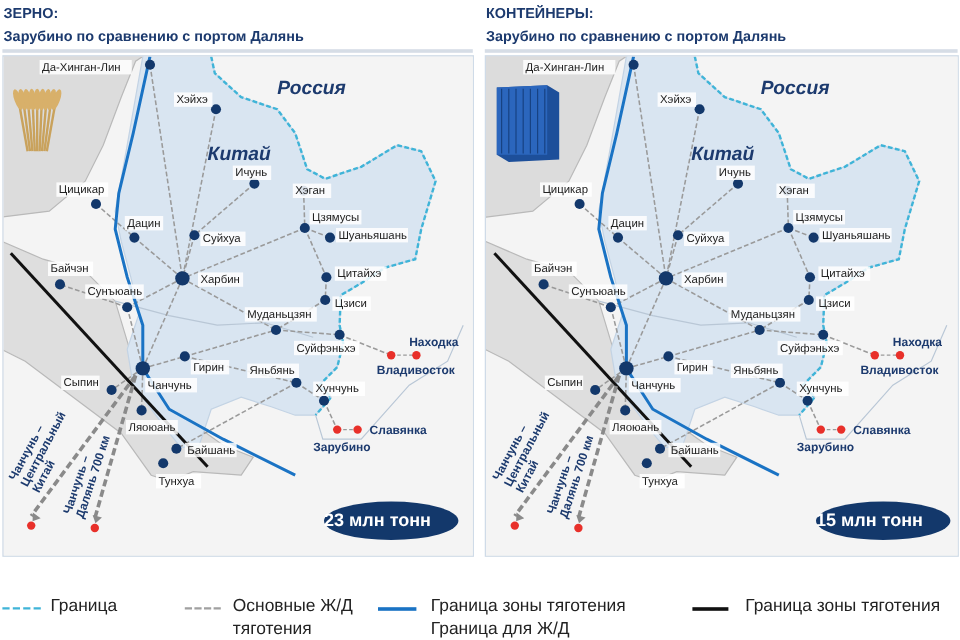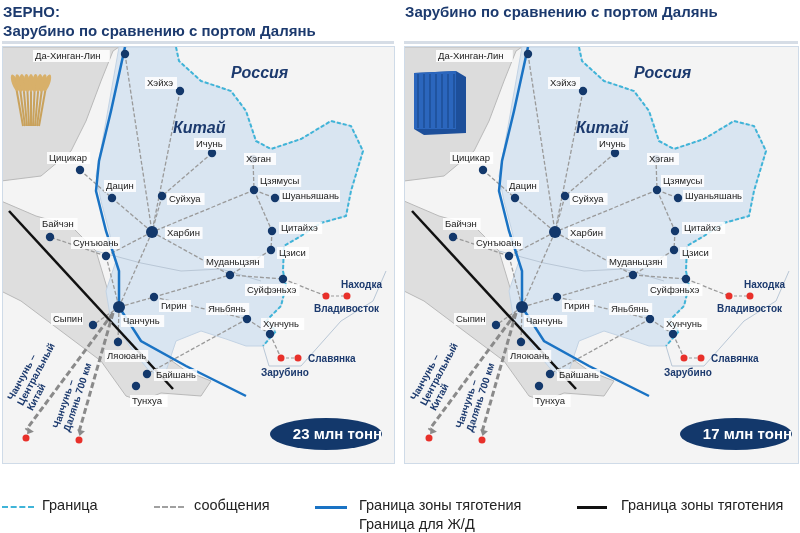--- a/index.html
+++ b/index.html
@@ -1,26 +1,26 @@
 <!DOCTYPE html>
 <html><head>
 <meta charset="utf-8">
 <style>
   html,body{margin:0;padding:0;background:#ffffff;}
   body{width:800px;height:533px;position:relative;overflow:hidden;font-family:"Liberation Sans",sans-serif;}
-  .panel-title{position:absolute;top:2px;color:#1c3a6e;font-weight:bold;font-size:15px;line-height:19px;white-space:nowrap;}
+  .panel-title{position:absolute;top:2px;color:#1c3a6e;font-weight:bold;font-size:12px;line-height:19px;white-space:nowrap;}
   .panel-title .l2{display:block;}
   .rule{position:absolute;top:41px;height:3px;background:#d6dde6;}
   .map-frame{position:absolute;top:46px;height:416px;border:1px solid #cfdbe8;background:#f3f3f3;overflow:hidden;}
   .map-frame svg{position:absolute;left:0;top:0;}
   .legend{position:absolute;top:496px;left:0;width:800px;height:55px;}
   .leg-item{position:absolute;top:0;font-size:14.5px;line-height:19px;color:#222;}
   .leg-swatch{position:absolute;top:10px;height:0;}
   .leg-text{position:absolute;top:0;white-space:nowrap;}
-  .badge{position:absolute;background:#13386b;color:#fff;font-weight:bold;font-size:15px;border-radius:50%;text-align:right;width:112px;height:32px;line-height:32px;}
+  .badge{position:absolute;background:#13386b;color:#fff;font-weight:bold;font-size:15px;border-radius:50%;text-align:left;width:112px;height:32px;line-height:32px;}
   .lbl{font-family:"Liberation Sans",sans-serif;font-size:9.5px;fill:#222;}
   .lbl-bg{fill:#ffffff;opacity:0.85;}
   .rlbl{font-family:"Liberation Sans",sans-serif;font-size:10px;font-weight:bold;fill:#1c3a6e;}
   .country{font-family:"Liberation Sans",sans-serif;font-size:16px;font-weight:bold;font-style:italic;fill:#1c3a6e;}
   .rot{font-family:"Liberation Sans",sans-serif;font-size:10px;font-weight:bold;fill:#1c3a6e;}
 </style>
 </head>
 <body>
 
 <div class="panel-title" style="left:3px;">
@@ -178,20 +178,21 @@
           <ellipse cx="42" cy="82" rx="3" ry="9" fill="#d8b06a" transform="rotate(15 42 82)"></ellipse>
           <line x1="38" y1="125" x2="46" y2="80" stroke="#c9a25c" stroke-width="2"></line>
           <ellipse cx="46" cy="82" rx="3" ry="9" fill="#d8b06a" transform="rotate(20 46 82)"></ellipse>
         </g>
       </g>
     </svg>
   </div>
 <div class="badge" style="left:270px;top:418px;">23 млн тонн</div>
 
 <div class="panel-title" style="left:405px;">
+  <span class="l2">КОНТЕЙНЕРЫ:</span>
   <span class="l2">Зарубино по сравнению с портом Далянь</span>
 </div>
 <div class="rule" style="left:404px;width:394px;"></div>
 <div class="map-frame" id="frame1" style="left:404px;width:393px;">
     <svg width="400" height="420" viewBox="0 0 400 420">
       <g transform="translate(-1,-46)">
         <path d="M0 46 L400 46 L400 470 L0 470 Z" fill="#f4f4f4"></path>
         <path d="M0 180 L40 175 L70 150 L85 120 L100 80 L112 50 L118 46 L0 46 Z" fill="#dcdcdc" stroke="#b9b9b9" stroke-width="1"></path>
         <path d="M0 200 L35 215 L70 225 L95 250 L110 300 L150 345 L185 370 L210 380 L200 395 L160 392 L140 400 L125 395 L100 360 L60 330 L20 300 L0 290 Z" fill="#dedede" stroke="#b9b9b9" stroke-width="1"></path>
         <path d="M118 46 L175 46 L178 60 L200 80 L230 90 L245 110 L255 140 L270 148 L300 138 L330 120 L350 125 L362 150 L350 190 L345 215 L320 222 L300 235 L283 245 L282 270 L285 285 L280 305 L265 320 L275 330 L262 345 L245 345 L225 338 L200 330 L175 340 L165 370 L150 372 L140 360 L125 340 L110 320 L105 290 L115 260 L108 230 L100 200 L95 175 L105 120 L112 80 Z" fill="#d9e5f1" stroke="#c3d3e4" stroke-width="1"></path>
@@ -326,33 +327,34 @@
           <line x1="20" y1="73" x2="20" y2="127" stroke="#174283" stroke-width="1"></line>
           <line x1="26" y1="73" x2="26" y2="127" stroke="#174283" stroke-width="1"></line>
           <line x1="32" y1="73" x2="32" y2="127" stroke="#174283" stroke-width="1"></line>
           <line x1="38" y1="73" x2="38" y2="127" stroke="#174283" stroke-width="1"></line>
           <line x1="44" y1="73" x2="44" y2="127" stroke="#174283" stroke-width="1"></line>
           <line x1="50" y1="73" x2="50" y2="127" stroke="#174283" stroke-width="1"></line>
         </g>
       </g>
     </svg>
   </div>
-<div class="badge" style="left:680px;top:418px;">17 млн тонн</div>
+<div class="badge" style="left:680px;top:418px;">15 млн тонн</div>
 
 <div class="legend">
   <div class="leg-item" style="left:0;">
     <div class="leg-swatch" style="left:2px;width:32px;border-top:2px dashed #3fb4d8;"></div>
     <div class="leg-text" style="left:42px;">
       <div>Граница</div>
     </div>
   </div>
   <div class="leg-item" style="left:152px;">
     <div class="leg-swatch" style="left:2px;width:30px;border-top:2px dashed #a0a0a0;"></div>
     <div class="leg-text" style="left:42px;">
-      <div>сообщения</div>
+      <div>Основные Ж/Д</div>
+      <div>тяготения</div>
     </div>
   </div>
   <div class="leg-item" style="left:315px;">
     <div class="leg-swatch" style="left:0;width:32px;border-top:3px solid #1a73c4;"></div>
     <div class="leg-text" style="left:44px;">
       <div>Граница зоны тяготения</div>
       <div>Граница для Ж/Д</div>
     </div>
   </div>
   <div class="leg-item" style="left:577px;">

